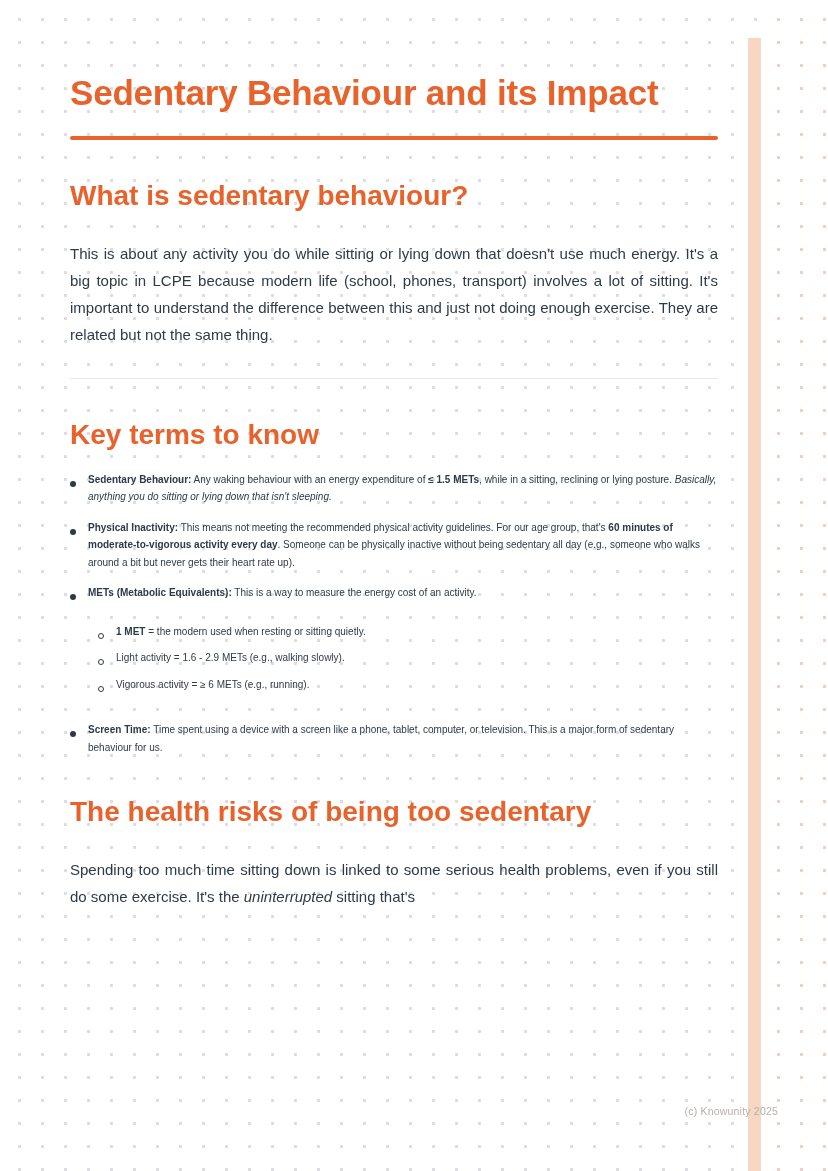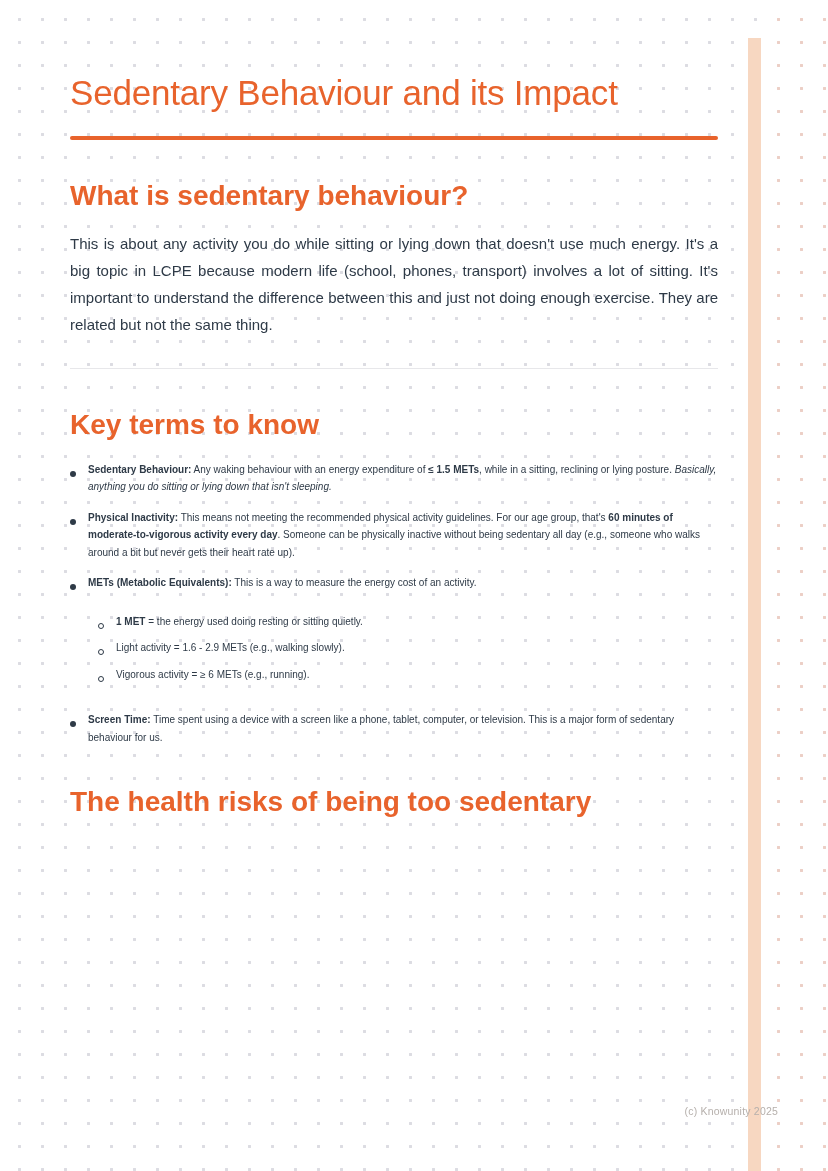--- a/index.html
+++ b/index.html
@@ -32,32 +32,32 @@
     background-position:5px 8px;
   }
   .strip{
     position:absolute;left:748px;top:38px;bottom:0;width:13px;
     background:var(--strip);
   }
   .content{
     position:absolute;left:70px;top:70px;width:648px;
   }
   h1{
-    font-size:35px;line-height:1.3;font-weight:400;
+    font-size:35px;line-height:1.3;font-weight:700;
     color:var(--accent);letter-spacing:-0.2px;
   }
   .rule{
     height:4px;background:var(--accent);border-radius:2px;margin-top:20px;
   }
   h2{
     font-size:28px;font-weight:700;color:var(--accent);
     margin-top:38px;line-height:1.25;
   }
   p.body{
-    margin-top:17px;font-size:15px;line-height:1.8;text-align:justify;
+    margin-top:27px;font-size:15px;line-height:1.8;text-align:justify;
   }
   .divider{
     border:none;border-top:1px solid #e7e7ea;margin:30px 0 0 0;
   }
   ul.list{list-style:none;margin-top:19px;}
   .li{
     display:flex;gap:12px;margin-bottom:13px;
   }
   .li-text{
     font-size:10px;line-height:1.75;flex:1;
@@ -109,21 +109,21 @@
           <span class="m disc"></span>
           <p class="li-text"><b>Physical Inactivity:</b><span> This means not meeting the recommended physical activity guidelines. For our age group, that's </span><b>60 minutes of moderate-to-vigorous activity every day</b><span>. Someone can be physically inactive without being sedentary all day (e.g., someone who walks around a bit but never gets their heart rate up).</span></p>
         </li>
 
         <li class="li" style="flex-wrap:wrap;">
           <span class="m disc"></span>
           <p class="li-text"><b>METs (Metabolic Equivalents):</b><span> This is a way to measure the energy cost of an activity.</span></p>
           <ul class="sublist" style="flex-basis:100%;">
             <li class="li">
               <span class="m circ"></span>
-              <p class="li-text"><b>1 MET</b><span> = the energy used doing resting or sitting quietly.</span></p>
+              <p class="li-text"><b>1 MET</b><span> = the modern used when resting or sitting quietly.</span></p>
             </li>
             <li class="li">
               <span class="m circ"></span>
               <p class="li-text">Light activity = 1.6 - 2.9 METs (e.g., walking slowly).</p>
             </li>
             <li class="li">
               <span class="m circ"></span>
               <p class="li-text">Vigorous activity = ≥ 6 METs (e.g., running).</p>
             </li>
           </ul>
@@ -132,18 +132,19 @@
         <li class="li">
           <span class="m disc"></span>
           <p class="li-text"><b>Screen Time:</b><span> Time spent using a device with a screen like a phone, tablet, computer, or television. This is a major form of sedentary behaviour for us.</span></p>
         </li>
 
       </ul>
     </section>
 
     <section>
       <h2>The health risks of being too sedentary</h2>
+      <p class="body"><span>Spending too much time sitting down is linked to some serious health problems, even if you still do some exercise. It's the </span><i>uninterrupted</i><span> sitting that's</span></p>
     </section>
 
   </main>
 
   <div class="footer">(c) Knowunity 2025</div>
 </div>
 
 </body></html>

